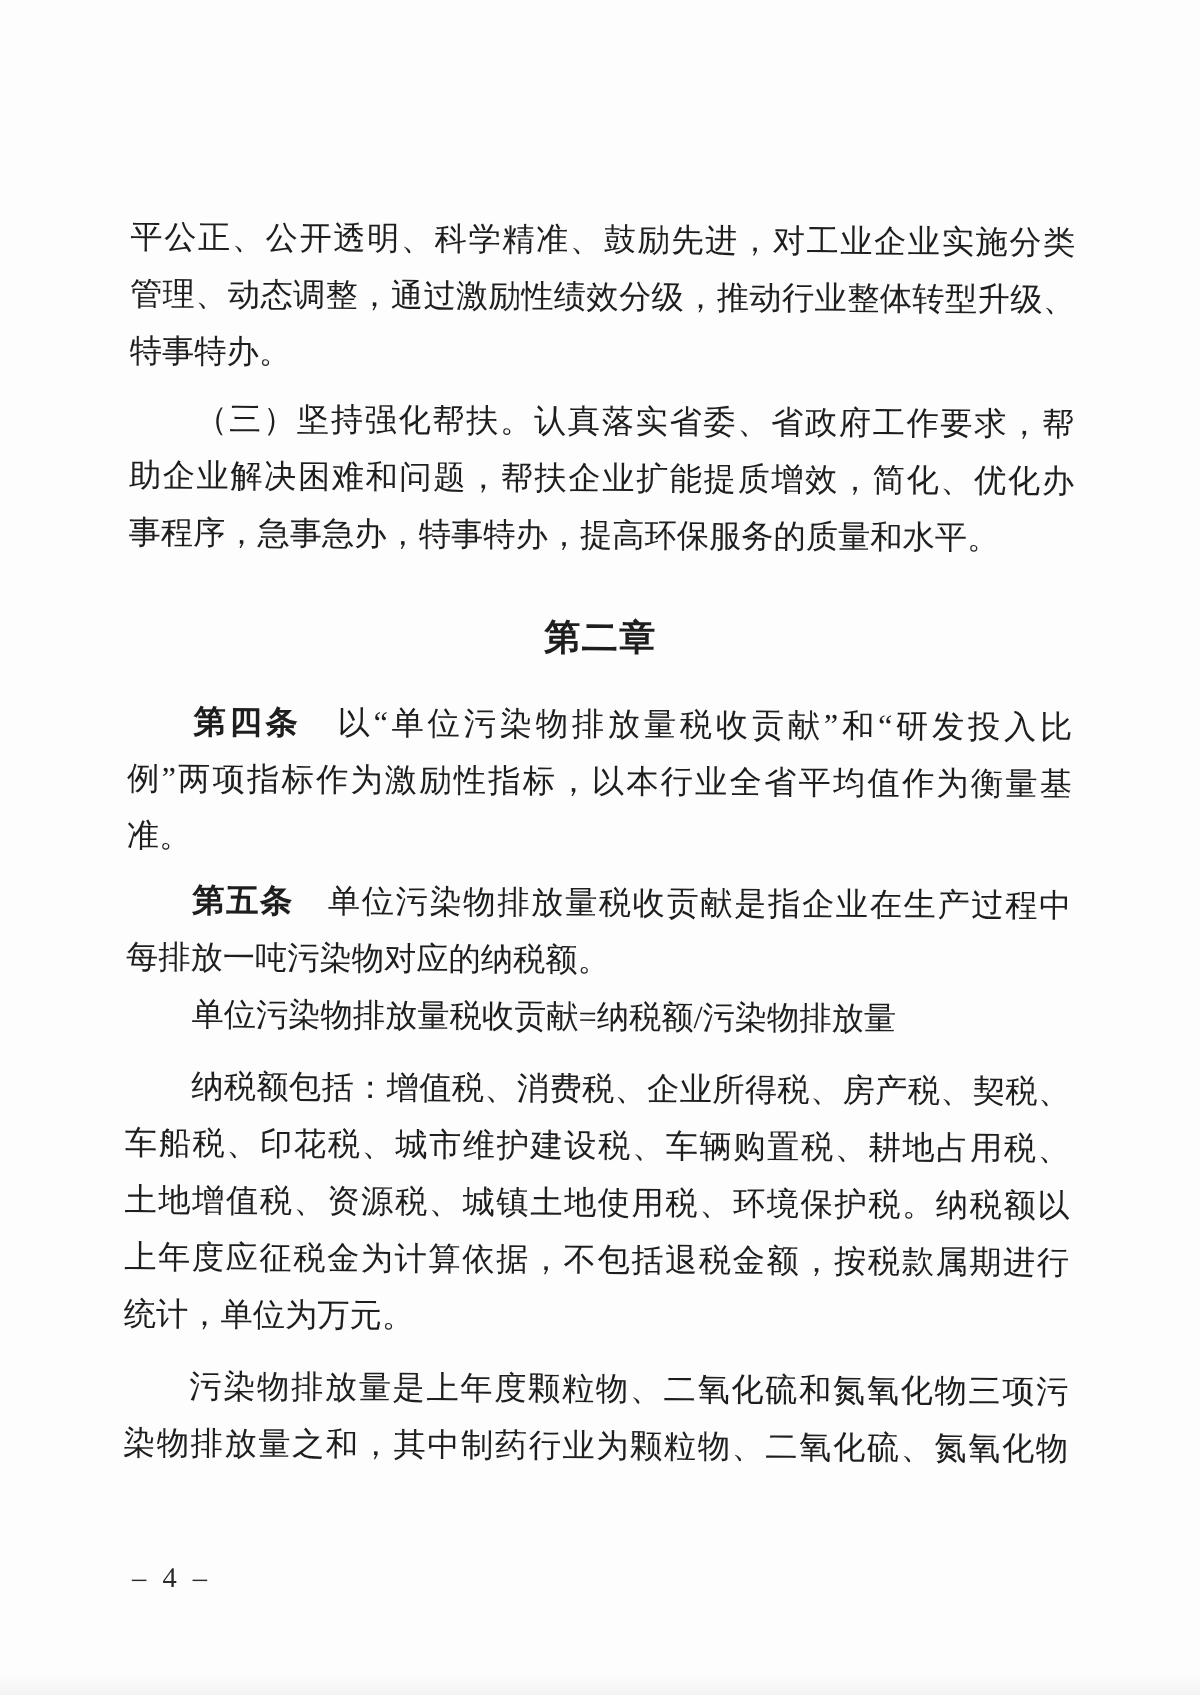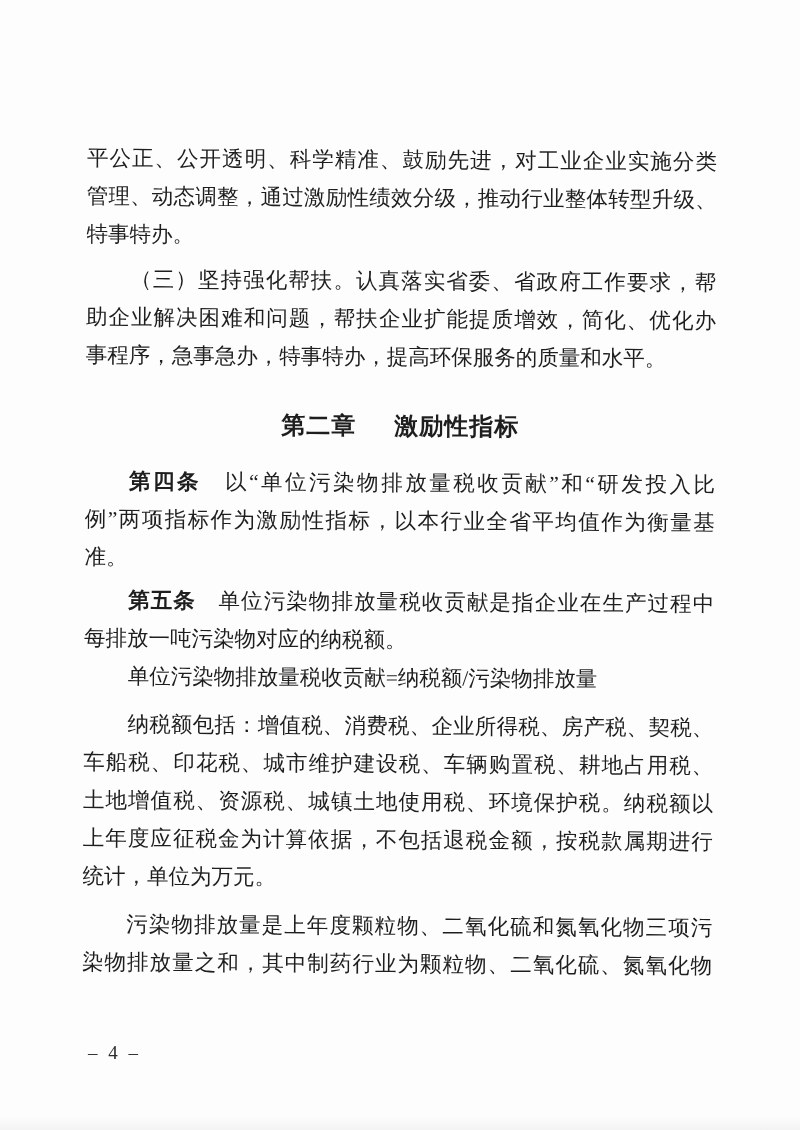--- a/index.html
+++ b/index.html
@@ -84,21 +84,20 @@
         <div class="line fill"><span>管理、动态调整，通过激励性绩效分级，推动行业整体转型升级、</span></div>
         <div class="line"><span>特事特办。</span></div>
       </div>
       <div class="para" data-block="p2">
         <div class="line fill ind"><span>（三）坚持强化帮扶。认真落实省委、省政府工作要求，帮</span></div>
         <div class="line fill"><span>助企业解决困难和问题，帮扶企业扩能提质增效，简化、优化办</span></div>
         <div class="line"><span>事程序，急事急办，特事特办，提高环保服务的质量和水平。</span></div>
       </div>
       <div class="heading">
         <span>第二章</span>
-        <span>激励性指标</span>
       </div>
       <div class="para" data-block="p3">
         <div class="line fill ind"><span class="b">第四条</span><span>　以“单位污染物排放量税收贡献”和“研发投入比</span></div>
         <div class="line fill"><span>例”两项指标作为激励性指标，以本行业全省平均值作为衡量基</span></div>
         <div class="line"><span>准。</span></div>
       </div>
       <div class="para" data-block="p4">
         <div class="line fill ind"><span class="b">第五条</span><span>　单位污染物排放量税收贡献是指企业在生产过程中</span></div>
         <div class="line"><span>每排放一吨污染物对应的纳税额。</span></div>
       </div>

